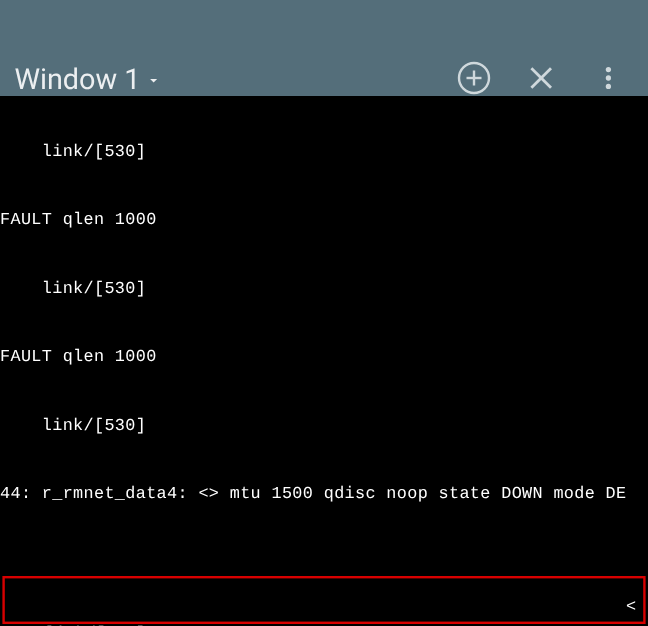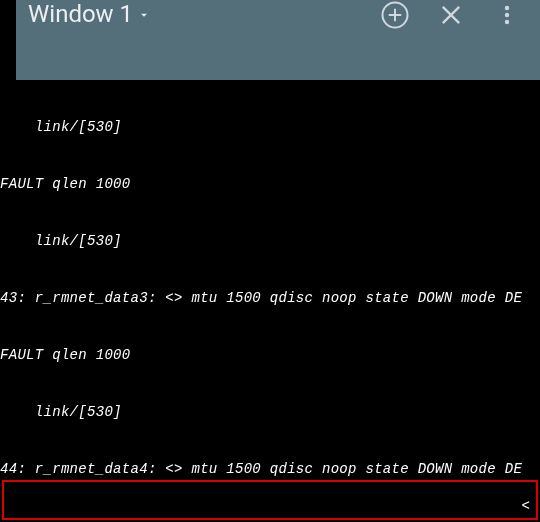--- a/index.html
+++ b/index.html
@@ -8,26 +8,25 @@
     height: 522px;
     background: #000;
     font-family: "Courier New", monospace;
     overflow: hidden;
     position: relative;
   }
   .header {
     height: 80px;
     background: #546e7a;
     display: flex;
-    align-items: flex-start;
+    align-items: flex-end;
     padding: 0 12px;
     box-shadow: 0 2px 6px rgba(0,0,0,0.35);
     position: relative;
     z-index: 2;
-    margin-left: 16px;
   }
   .window-title {
     color: #eceff1;
     font-family: -apple-system, BlinkMacSystemFont, "Segoe UI", Roboto, sans-serif;
     font-size: 24px;
     font-weight: 400;
     display: flex;
     align-items: center;
     flex: 1;
   }
@@ -54,21 +53,20 @@
     color: #fff;
     font-size: 14px;
     line-height: 19px;
     letter-spacing: 0.3px;
     white-space: pre;
     width: 540px;
     overflow: hidden;
   }
   .term-line {
     white-space: pre;
-    font-style: italic;
   }
   .input-area {
     position: absolute;
     left: 2px;
     right: 2px;
     bottom: 2px;
     border: 2px solid #d80000;
     padding: 0;
     height: 40px;
   }
@@ -121,21 +119,20 @@
         <circle cx="12" cy="19" r="2.2"></circle>
       </svg>
     </div>
   </div>
 </div>
 
 <div class="terminal">
   <div class="term-line">    link/[530]</div>
   <div class="term-line">FAULT qlen 1000</div>
   <div class="term-line">    link/[530]</div>
-  <div class="term-line">43: r_rmnet_data3: &lt;&gt; mtu 1500 qdisc noop state DOWN mode DE</div>
   <div class="term-line">FAULT qlen 1000</div>
   <div class="term-line">    link/[530]</div>
   <div class="term-line">44: r_rmnet_data4: &lt;&gt; mtu 1500 qdisc noop state DOWN mode DE</div>
   
   
   
   
   
   
   

